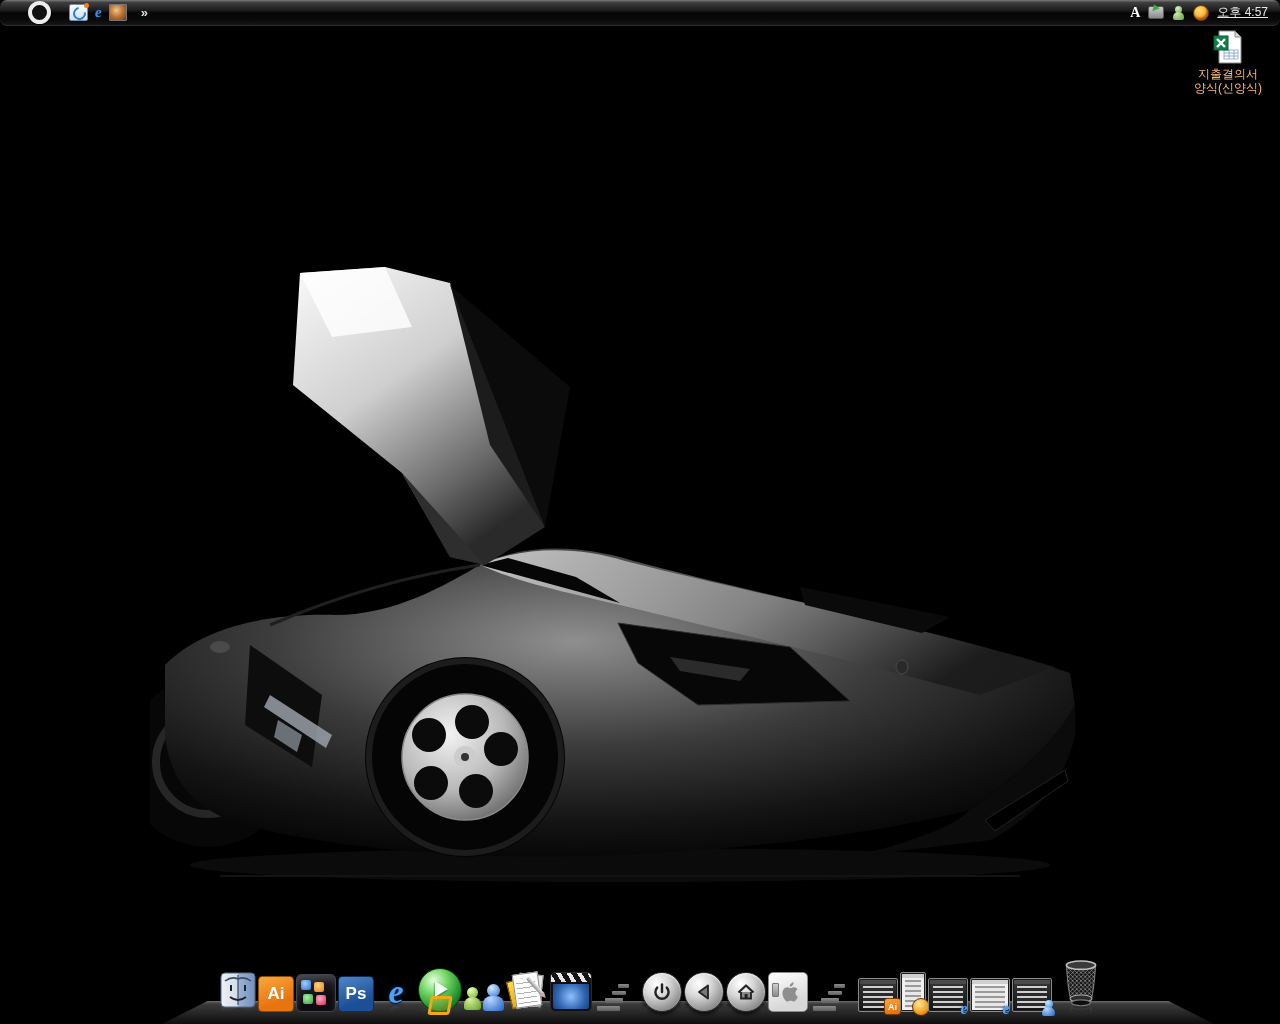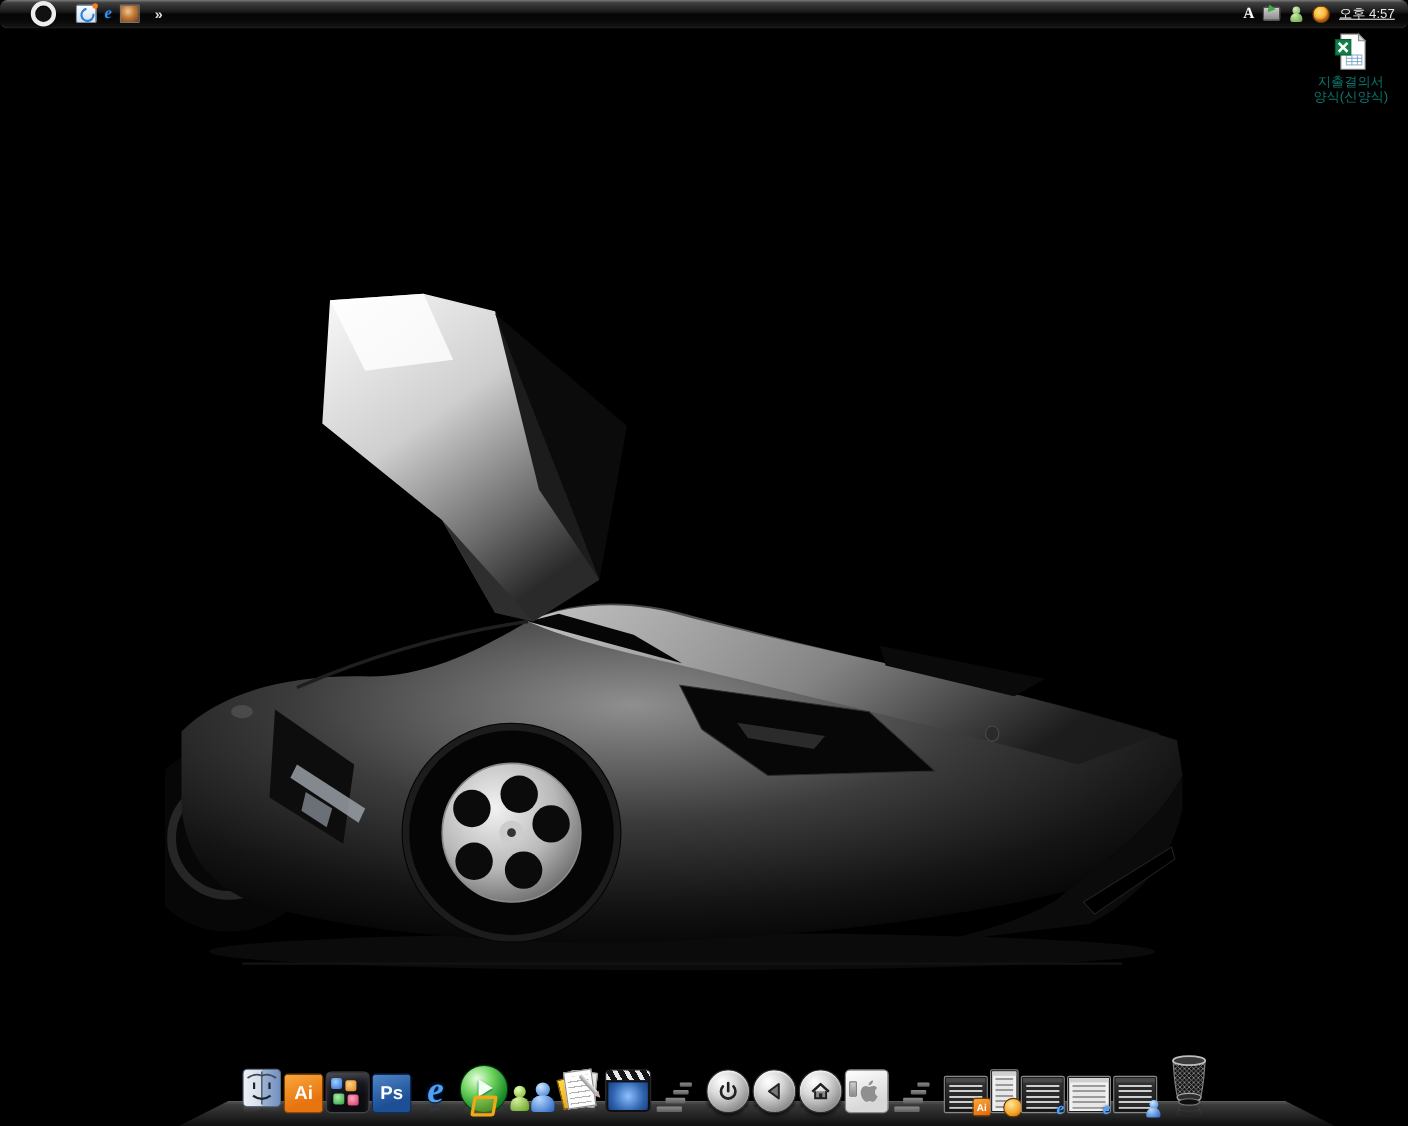--- a/index.html
+++ b/index.html
@@ -29,21 +29,21 @@
   .tray-person::before{content:"";position:absolute;left:3px;top:0;width:7px;height:7px;border-radius:50%;background:radial-gradient(circle at 35% 30%,#d8f0c0,#6fae4f);}
   .tray-person::after{content:"";position:absolute;left:1px;top:6px;width:11px;height:8px;border-radius:5px 5px 2px 2px;background:radial-gradient(circle at 35% 20%,#cfe8a8,#5f9e3f);}
   .tray-smiley{width:14px;height:14px;border-radius:50%;
     background:radial-gradient(circle at 38% 32%,#ffe27a 0%,#f8b83a 45%,#d86808 100%);
     border:1px solid #7a3c00;box-shadow:inset -1px -2px 2px rgba(120,40,0,.6);}
   .clock{color:#e8e8e8;font:12px "Liberation Sans",sans-serif;white-space:nowrap;text-decoration:underline;}
 
   
   .desk-icon{position:absolute;right:4px;top:30px;width:96px;text-align:center;cursor:default;}
   .desk-icon svg{display:block;margin:0 auto;}
-  .desk-label{margin-top:3px;color:#0f766e;font-size:12px;line-height:14px;
+  .desk-label{margin-top:3px;color:#fdba74;font-size:12px;line-height:14px;
     text-shadow:1px 1px 1px #000,-1px 1px 1px #000,1px -1px 1px #000,-1px -1px 1px #000;}
 
   
   #wallpaper{position:absolute;left:150px;top:265px;width:940px;height:630px;}
 
   
   #dock-platform{position:absolute;left:160px;top:1001px;width:1056px;height:23px;
     clip-path:polygon(4.5% 0%,95.5% 0%,100% 100%,0% 100%);
     background:linear-gradient(180deg,#555 0%,#3a3a3a 10%,#232323 55%,#161616 78%,#0c0c0c 100%);
     border-top:1px solid #666;}

